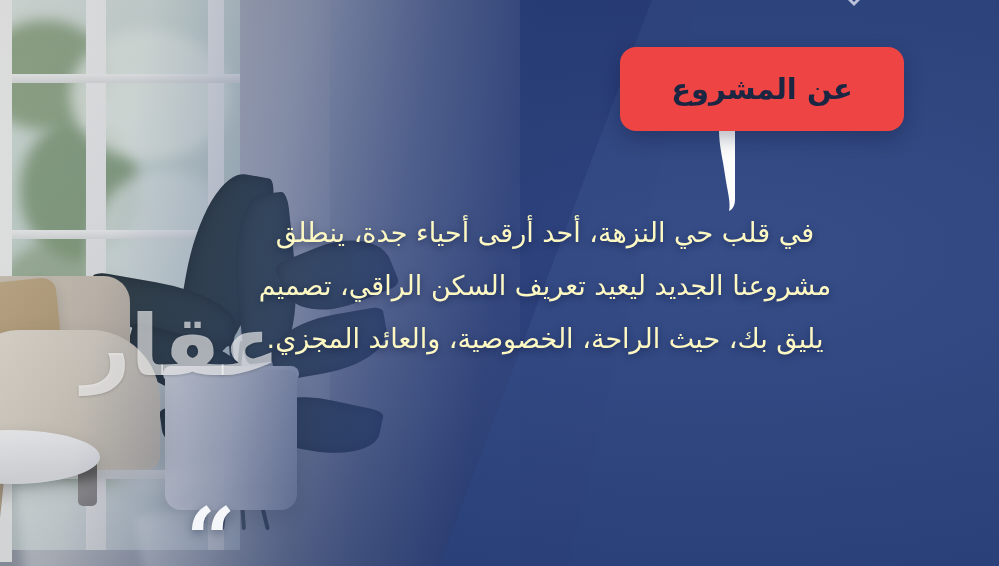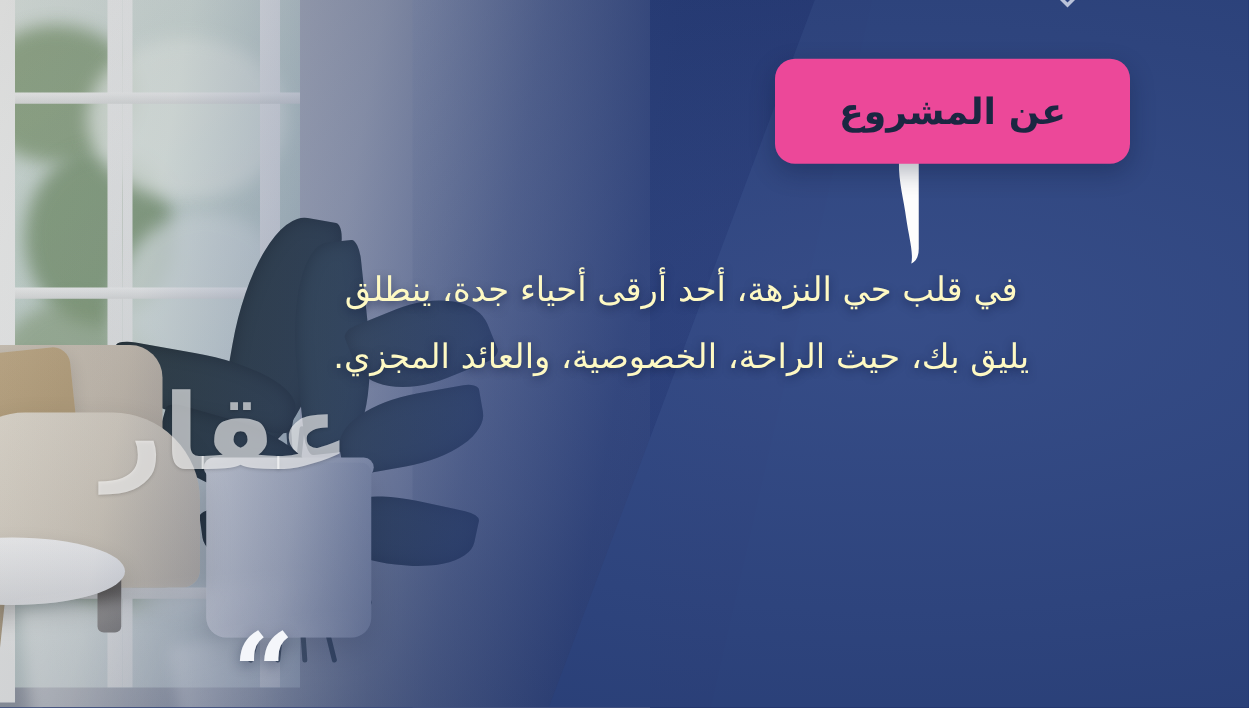--- a/index.html
+++ b/index.html
@@ -86,21 +86,21 @@
     clip-path:polygon(30% 0,100% 0,100% 100%,0 100%);opacity:.75;}
   .vignette{position:absolute;inset:0;
     background:radial-gradient(130% 95% at 72% 45%,rgba(255,255,255,.05),rgba(0,0,0,.10) 75%);}
 
   
   .top-logo{position:absolute;left:838px;top:-14px;width:32px;height:26px;
     opacity:.85;}
 
   
   .bubble-wrap{position:absolute;left:620px;top:47px;width:284px;height:84px;}
-  .bubble{position:absolute;inset:0;background:#ec4899;border-radius:16px;
+  .bubble{position:absolute;inset:0;background:#ef4444;border-radius:16px;
     box-shadow:0 7px 20px rgba(10,20,50,.30);
     display:flex;align-items:center;justify-content:center;}
   .bubble-title{font-size:29px;font-weight:700;color:#1b2742;letter-spacing:0;
     line-height:1;direction:rtl;}
   .tail{position:absolute;left:99px;top:82px;width:34px;height:82px;}
   .tail svg{display:block;}
 
   
   .body-text{position:absolute;left:150px;top:206px;width:790px;
     direction:rtl;text-align:justify;text-align-last:center;
@@ -205,20 +205,21 @@
       </svg>
     </div>
     <div class="bubble">
       <span class="bubble-title">عن المشروع</span>
     </div>
   </div>
 
   <div class="body-text">
     <p>
       <span class="ln">في قلب حي النزهة، أحد أرقى أحياء جدة، ينطلق</span>
+      <span class="ln">مشروعنا الجديد ليعيد تعريف السكن الراقي، تصميم</span>
       <span class="ln">يليق بك، حيث الراحة، الخصوصية، والعائد المجزي.</span>
     </p>
   </div>
 
   <div class="wm">
     <div class="wm-ar">عقار</div>
   </div>
 
   <div class="quote">“</div>
 

